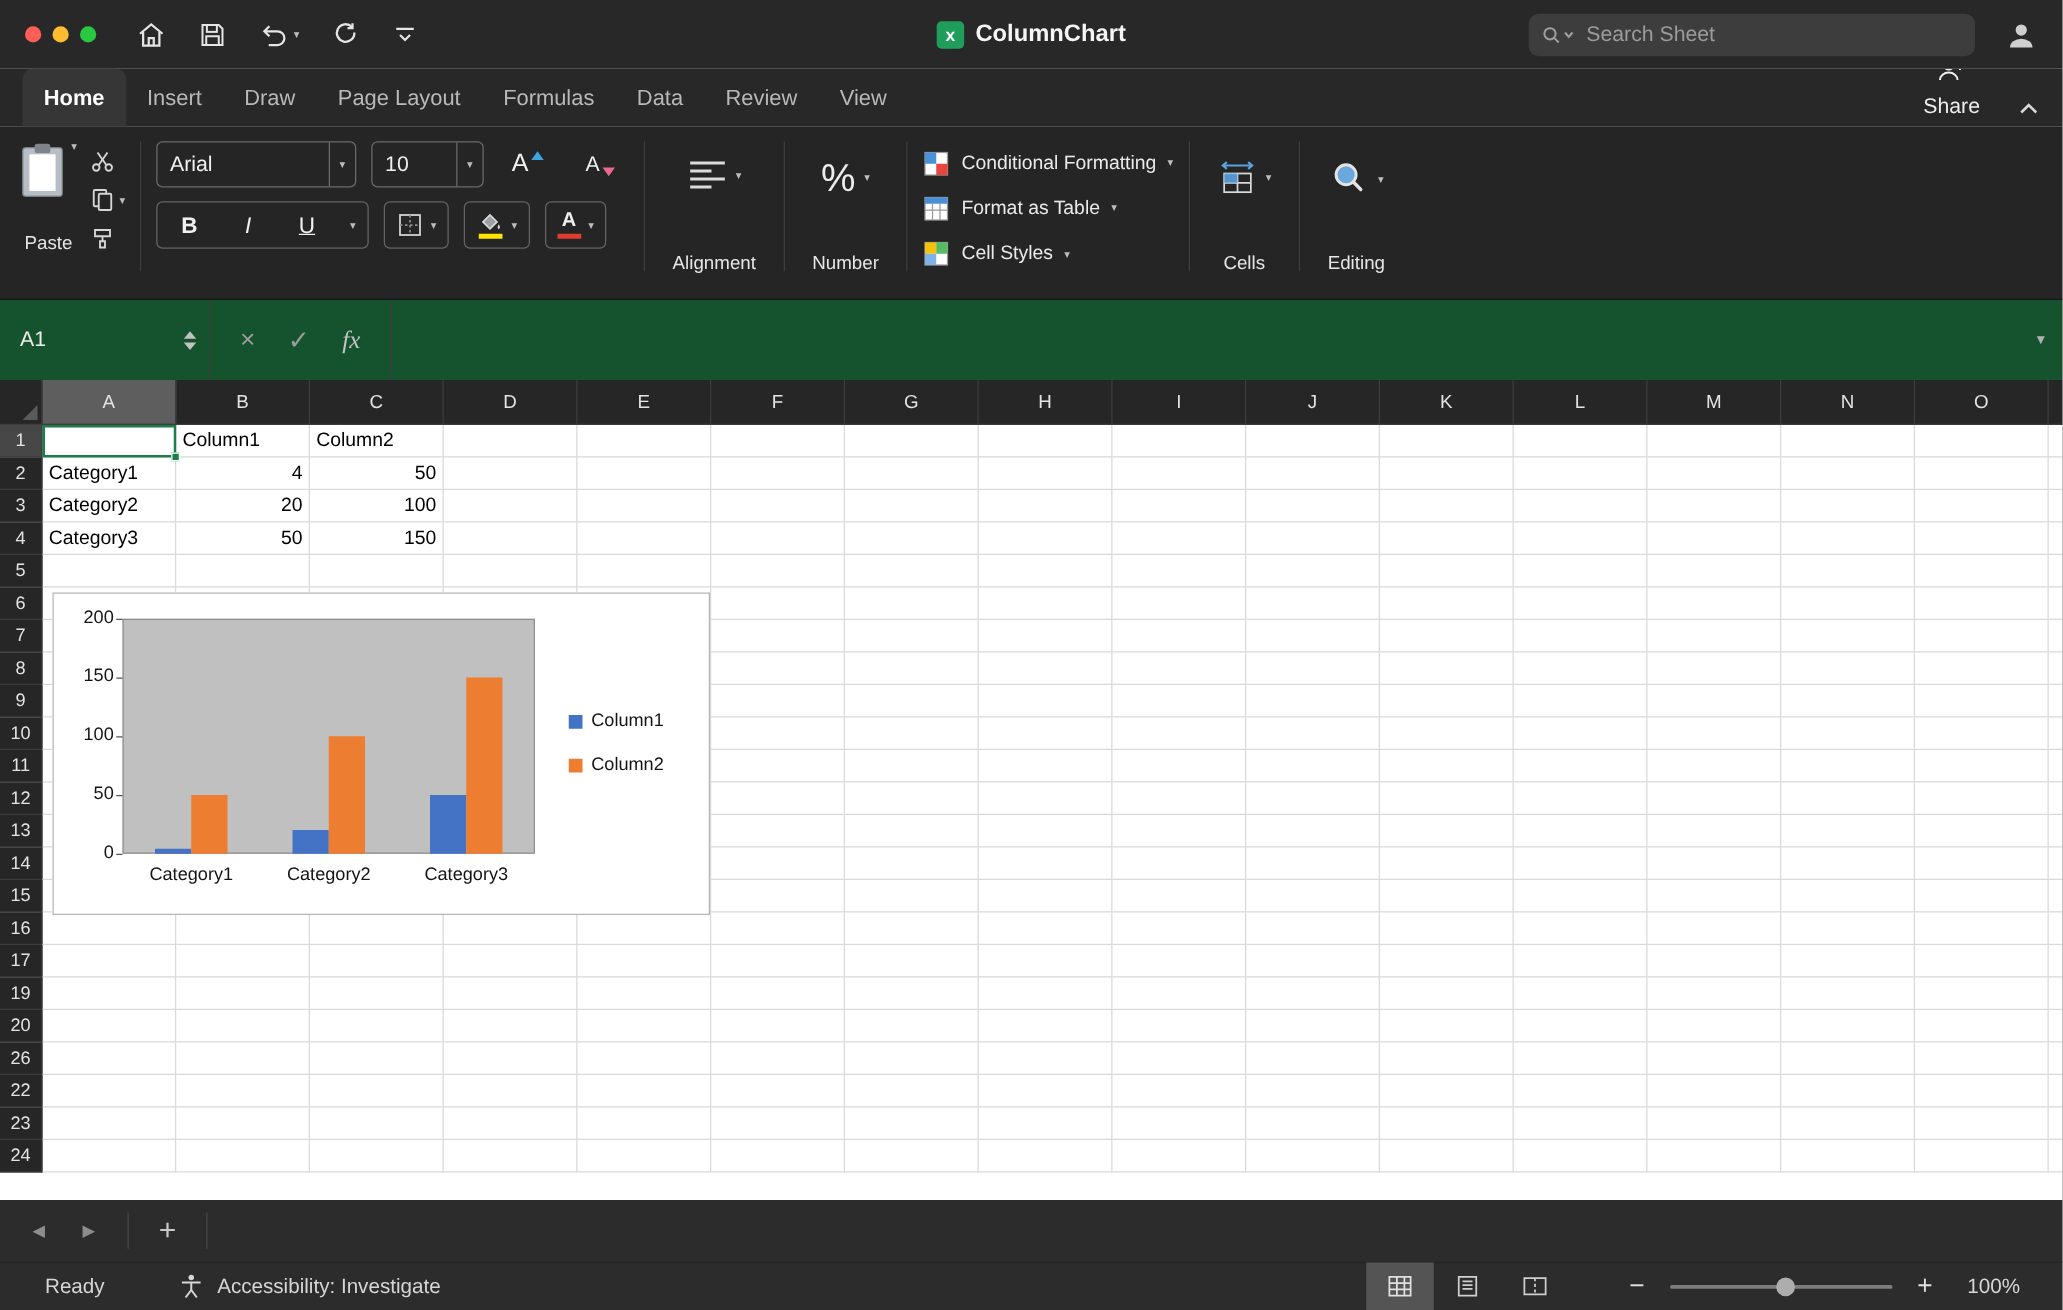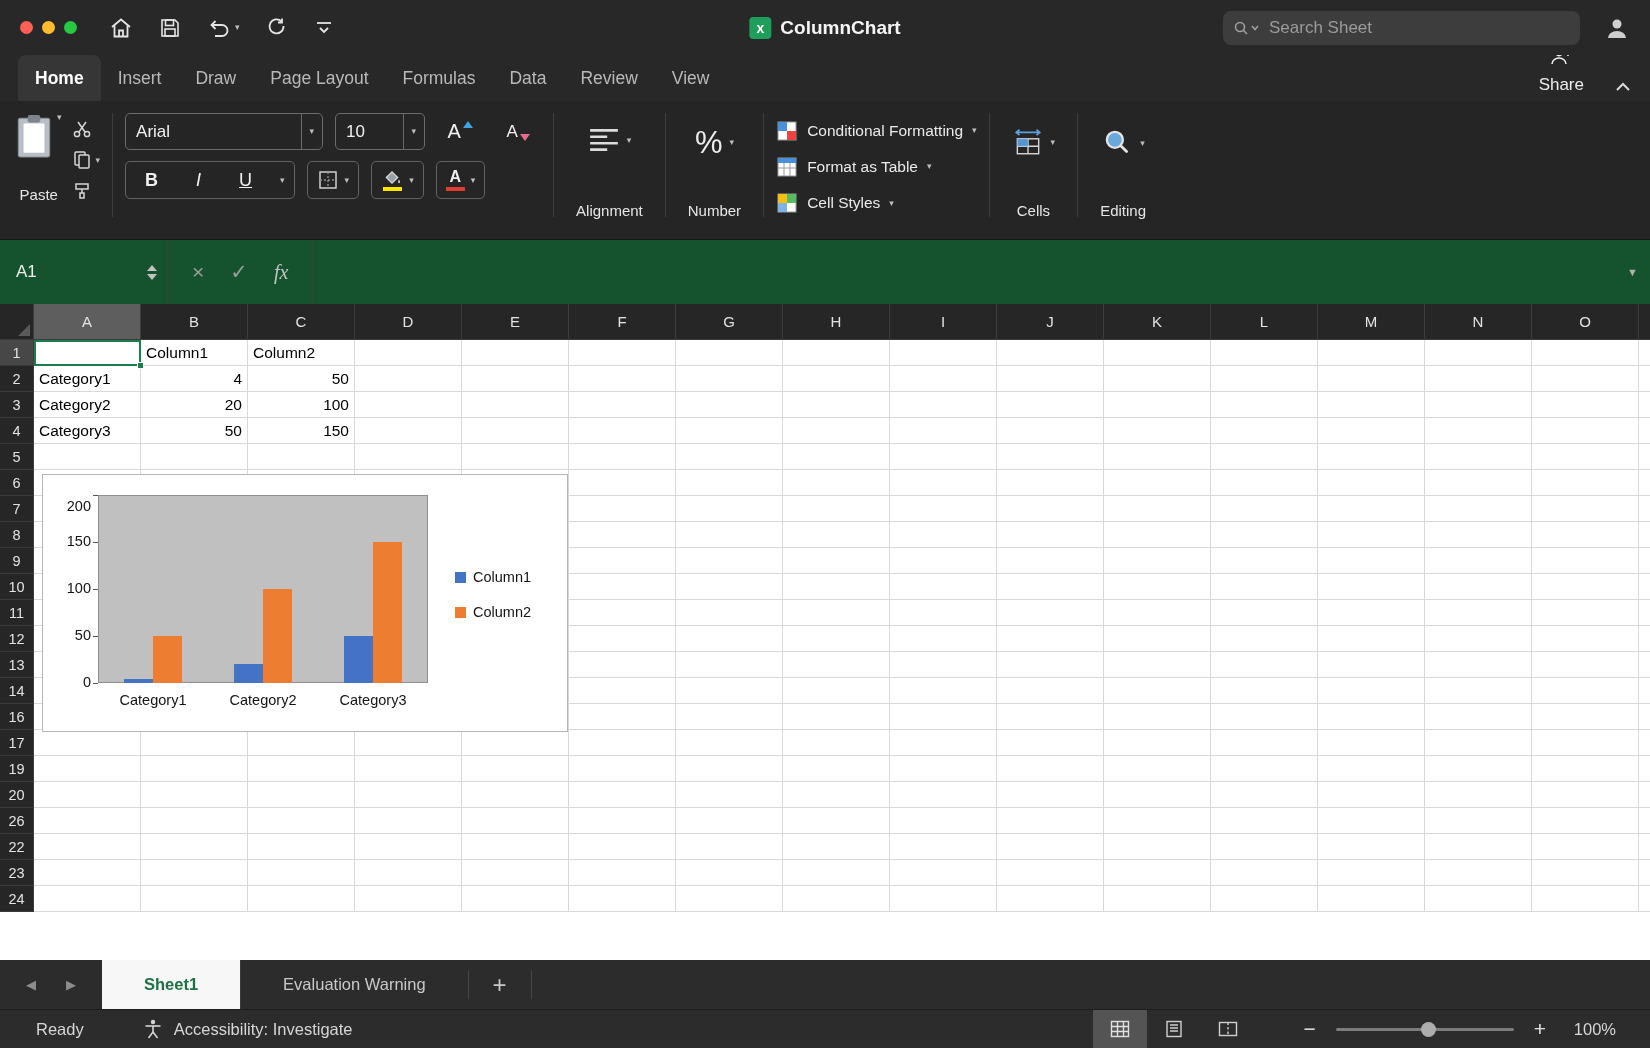--- a/index.html
+++ b/index.html
@@ -41,21 +41,21 @@
   .paste-iconrow { display:flex; align-items:flex-start; gap:5px; padding-top:2px; }
   .clip-tools { display:flex; flex-direction:column; gap:7px; padding-top:6px; }
   .clip-tool { display:flex; align-items:center; gap:4px; height:24px; }
 
   .font-grp .frow { display:flex; align-items:center; gap:12px; }
   .font-grp .frow1 { margin-top:2px; }
   .font-grp .frow2 { margin-top:11px; }
   .combo { height:37px; border:1px solid #6b6b6b; border-radius:5px; display:flex; align-items:center; color:#f0f0f0; font-size:17px; }
   .combo .cval { padding:0 10px; flex:1; }
   .combo .cchev { border-left:1px solid #6b6b6b; align-self:stretch; display:flex; align-items:center; padding:0 8px; }
-  .combo.font { width:198px; } .combo.size { width:90px; }
+  .combo.font { width:160px; } .combo.size { width:90px; }
   .abtn { position:relative; width:46px; height:37px; display:flex; align-items:center; justify-content:center; color:#f0f0f0; }
   .abtn .al { font-size:20px; } .abtn.small .al { font-size:17px; }
   .tri { width:0; height:0; margin-left:2px; }
   .tri.up { border-left:5px solid transparent; border-right:5px solid transparent; border-bottom:7px solid #3fa3e3; align-self:flex-start; margin-top:8px; }
   .tri.dn { border-left:5px solid transparent; border-right:5px solid transparent; border-top:7px solid #e96a8d; align-self:flex-end; margin-bottom:9px; }
   .btngroup { height:38px; border:1px solid #646464; border-radius:5px; display:flex; align-items:center; }
   .seg { display:flex; align-items:center; justify-content:center; color:#f0f0f0; font-size:18px; padding:0 19px; height:100%; }
   .seg.icony { padding:0 9px; gap:6px; }
   .seg .stack { display:flex; flex-direction:column; align-items:center; gap:2px; }
   .cbar { width:19px; height:4px; }
@@ -460,21 +460,21 @@
       <div class="chartbox" id="chartbox">
           <div class="plot" style="left: 55px; top: 20px; width: 330px; height: 188px; background: rgb(192, 192, 192);"></div>
           <div class="ytick-label" style="top: 199px;">0</div>
           <div class="ytick-mark" style="top: 208px; left: 50px;"></div>
           <div class="ytick-label" style="top: 152px;">50</div>
           <div class="ytick-mark" style="top: 161px; left: 50px;"></div>
           <div class="ytick-label" style="top: 105px;">100</div>
           <div class="ytick-mark" style="top: 114px; left: 50px;"></div>
           <div class="ytick-label" style="top: 58px;">150</div>
           <div class="ytick-mark" style="top: 67px; left: 50px;"></div>
-          <div class="ytick-label" style="top: 11px; margin-top: 12px;">200</div>
+          <div class="ytick-label" style="top: 11px;">200</div>
           <div class="ytick-mark" style="top: 20px; left: 50px;"></div>
           <div class="bar" style="left: 81px; top: 204.24px; width: 29px; height: 3.76px; background: rgb(68, 114, 196);"></div>
           <div class="bar" style="left: 110px; top: 161px; width: 29px; height: 47px; background: rgb(237, 125, 49);"></div>
           <div class="xlabel" style="left: 50px; top: 217px;">Category1</div>
           <div class="bar" style="left: 191px; top: 189.2px; width: 29px; height: 18.8px; background: rgb(68, 114, 196);"></div>
           <div class="bar" style="left: 220px; top: 114px; width: 29px; height: 94px; background: rgb(237, 125, 49);"></div>
           <div class="xlabel" style="left: 160px; top: 217px;">Category2</div>
           <div class="bar" style="left: 301px; top: 161px; width: 29px; height: 47px; background: rgb(68, 114, 196);"></div>
           <div class="bar" style="left: 330px; top: 67px; width: 29px; height: 141px; background: rgb(237, 125, 49);"></div>
           <div class="xlabel" style="left: 270px; top: 217px;">Category3</div>
@@ -747,20 +747,39 @@
           <div class="gcell"></div>
           <div class="gcell"></div>
           <div class="gcell"></div>
           <div class="gcell"></div>
           <div class="gcell"></div>
           <div class="gcell"></div>
           <div class="gcell"></div>
           <div class="gcell sliver"></div>
         </div>
         <div class="grow">
+          <div class="rowh">15</div>
+          <div class="gcell"></div>
+          <div class="gcell"></div>
+          <div class="gcell"></div>
+          <div class="gcell"></div>
+          <div class="gcell"></div>
+          <div class="gcell"></div>
+          <div class="gcell"></div>
+          <div class="gcell"></div>
+          <div class="gcell"></div>
+          <div class="gcell"></div>
+          <div class="gcell"></div>
+          <div class="gcell"></div>
+          <div class="gcell"></div>
+          <div class="gcell"></div>
+          <div class="gcell"></div>
+          <div class="gcell sliver"></div>
+        </div>
+        <div class="grow">
           <div class="rowh">16</div>
           <div class="gcell"></div>
           <div class="gcell"></div>
           <div class="gcell"></div>
           <div class="gcell"></div>
           <div class="gcell"></div>
           <div class="gcell"></div>
           <div class="gcell"></div>
           <div class="gcell"></div>
           <div class="gcell"></div>
@@ -906,24 +925,20 @@
           <div class="gcell sliver"></div>
         </div>
       </div>
   </div>
 
   <div class="sheetbar">
     <div class="nav">
       <span>◀</span>
       <span>▶</span>
     </div>
-    <div id="sheet-tabs">
-        <div class="stab active">Sheet1</div>
-        <div class="stab">Evaluation Warning</div>
-      </div>
     <div class="tab-divider"></div>
     <div class="addtab">+</div>
     <div class="tab-divider"></div>
   </div>
 
   <div class="statusbar">
     <span class="ready">Ready</span>
     <div class="acc">
       <svg width="22" height="22" viewBox="0 0 22 22" fill="none" stroke="#d6d6d6" stroke-width="1.6">
           <circle cx="11" cy="4" r="2.2" fill="#d6d6d6" stroke="none"></circle>

